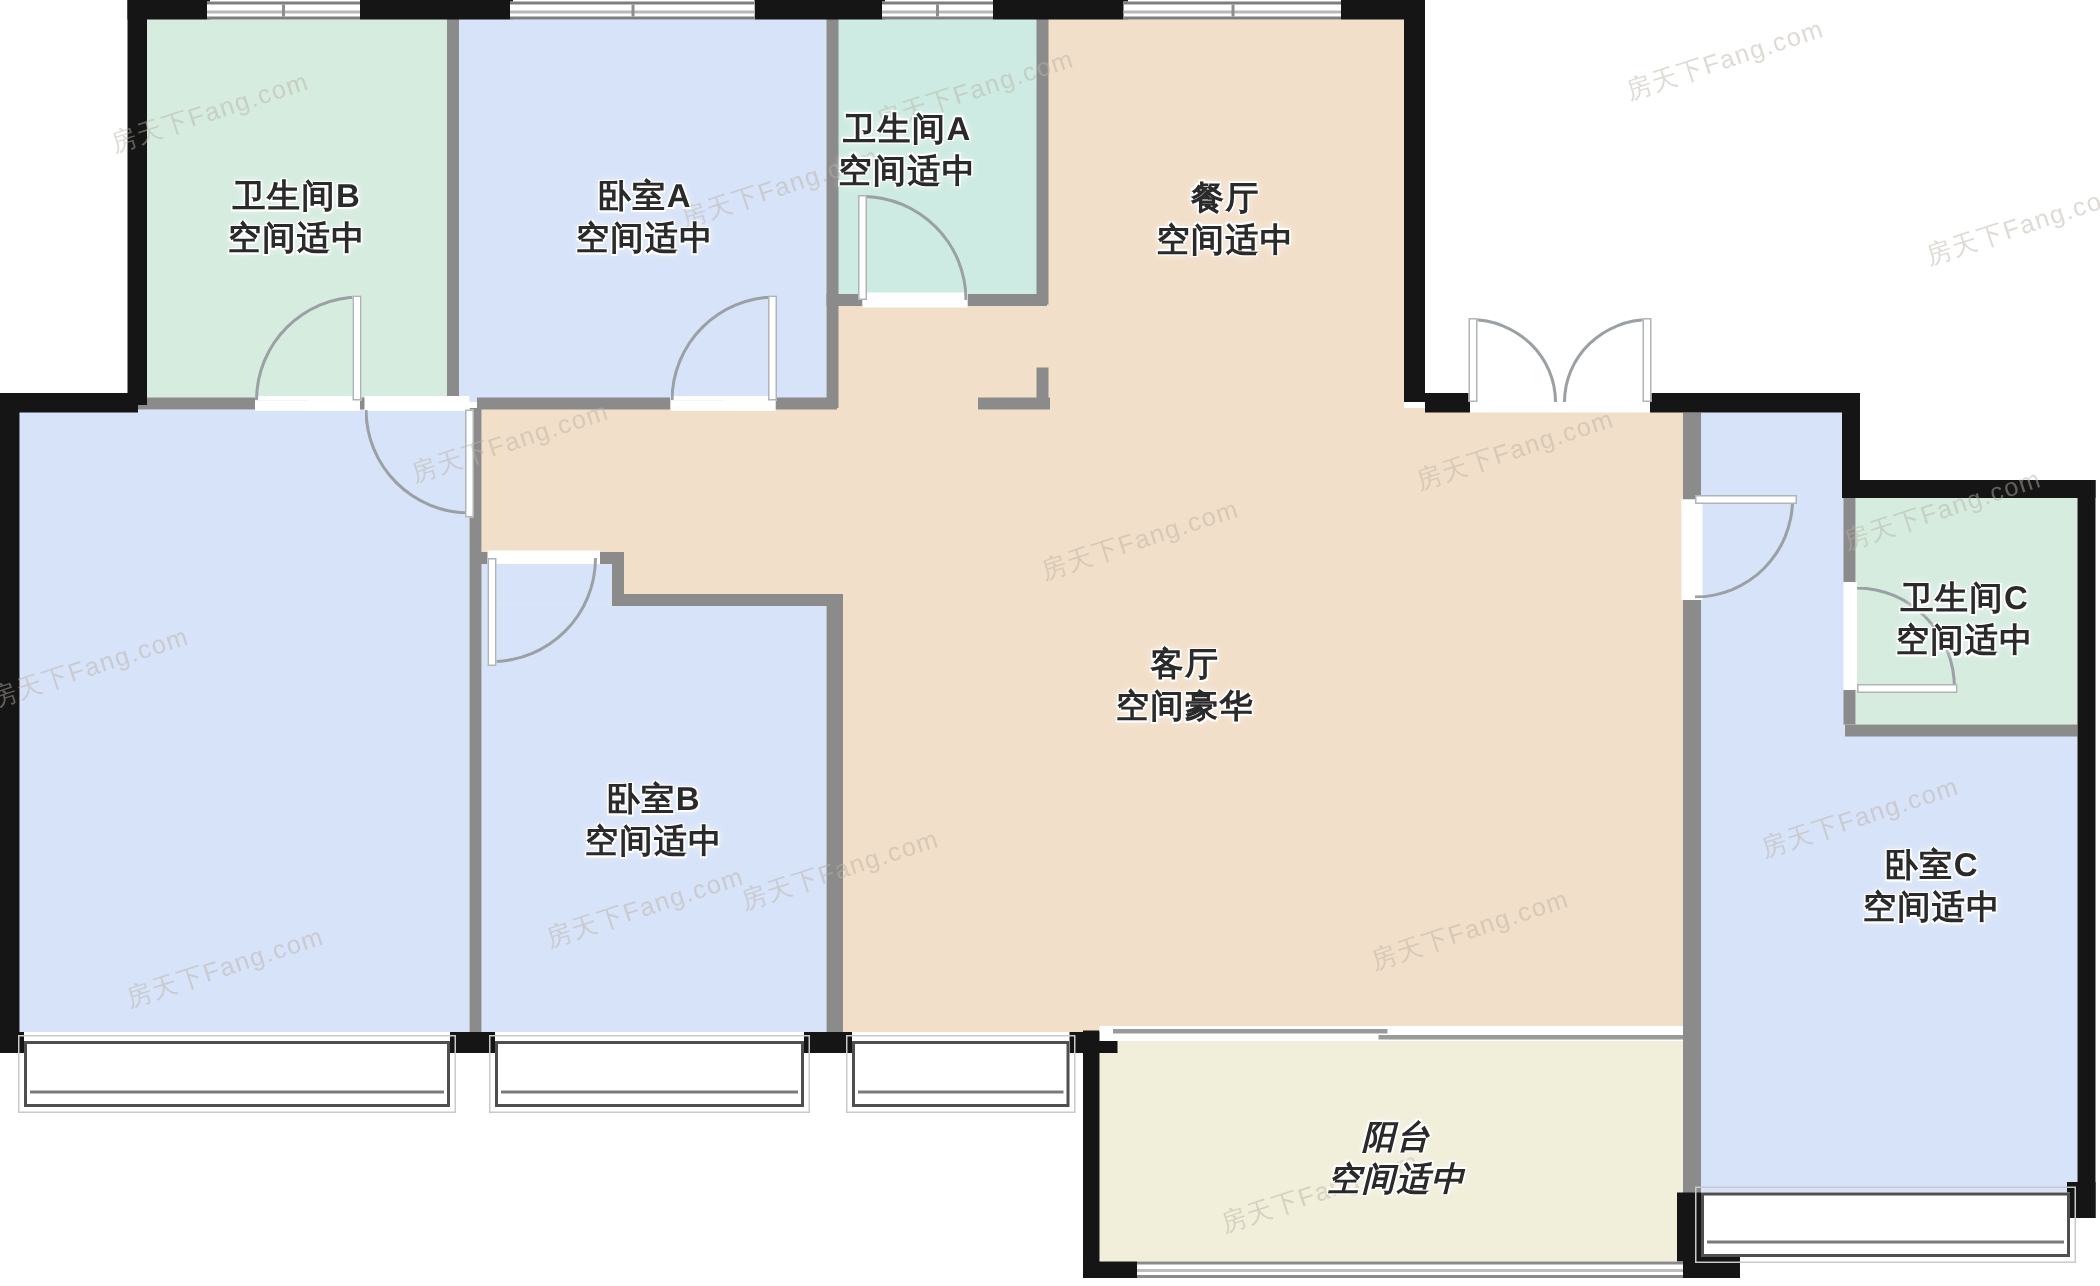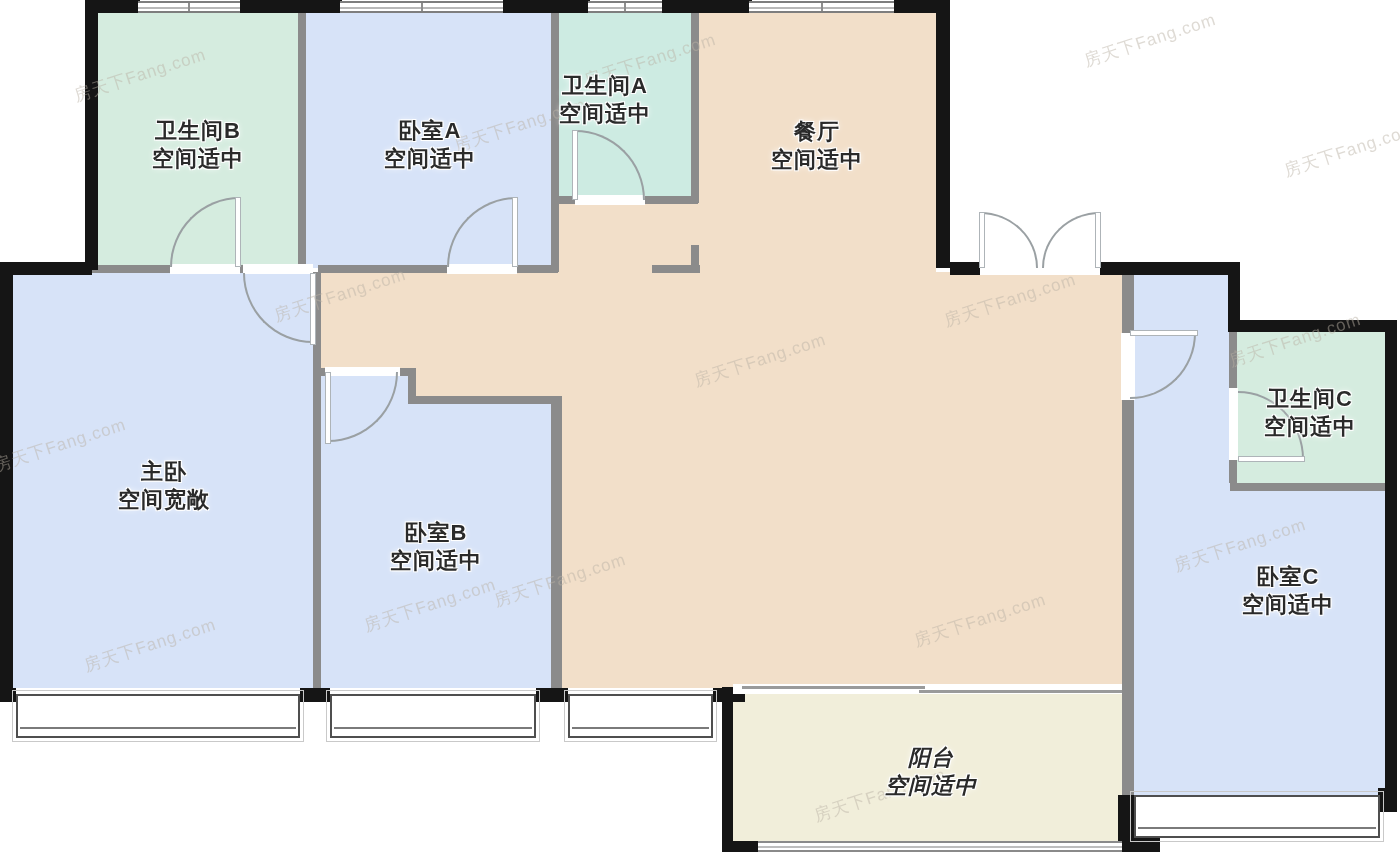--- a/index.html
+++ b/index.html
@@ -173,27 +173,27 @@
       <div>空间适中</div>
     </div>
     <div class="label" style="left: 605px; top: 100px;">
       <div>卫生间A</div>
       <div>空间适中</div>
     </div>
     <div class="label" style="left: 817px; top: 146px;">
       <div>餐厅</div>
       <div>空间适中</div>
     </div>
-    <div class="label" style="left: 164px; top: 486px;">
-      <div>主卧</div>
-      <div>空间宽敞</div>
-    </div>
     <div class="label" style="left: 436px; top: 547px;">
       <div>卧室B</div>
       <div>空间适中</div>
+    </div>
+    <div class="label" style="left: 790px; top: 457px;">
+      <div>客厅</div>
+      <div>空间豪华</div>
     </div>
     <div class="label" style="left: 1310px; top: 413px;">
       <div>卫生间C</div>
       <div>空间适中</div>
     </div>
     <div class="label" style="left: 1288px; top: 591px;">
       <div>卧室C</div>
       <div>空间适中</div>
     </div>
     <div class="label" style="left: 931px; top: 772px; font-style: italic;">

